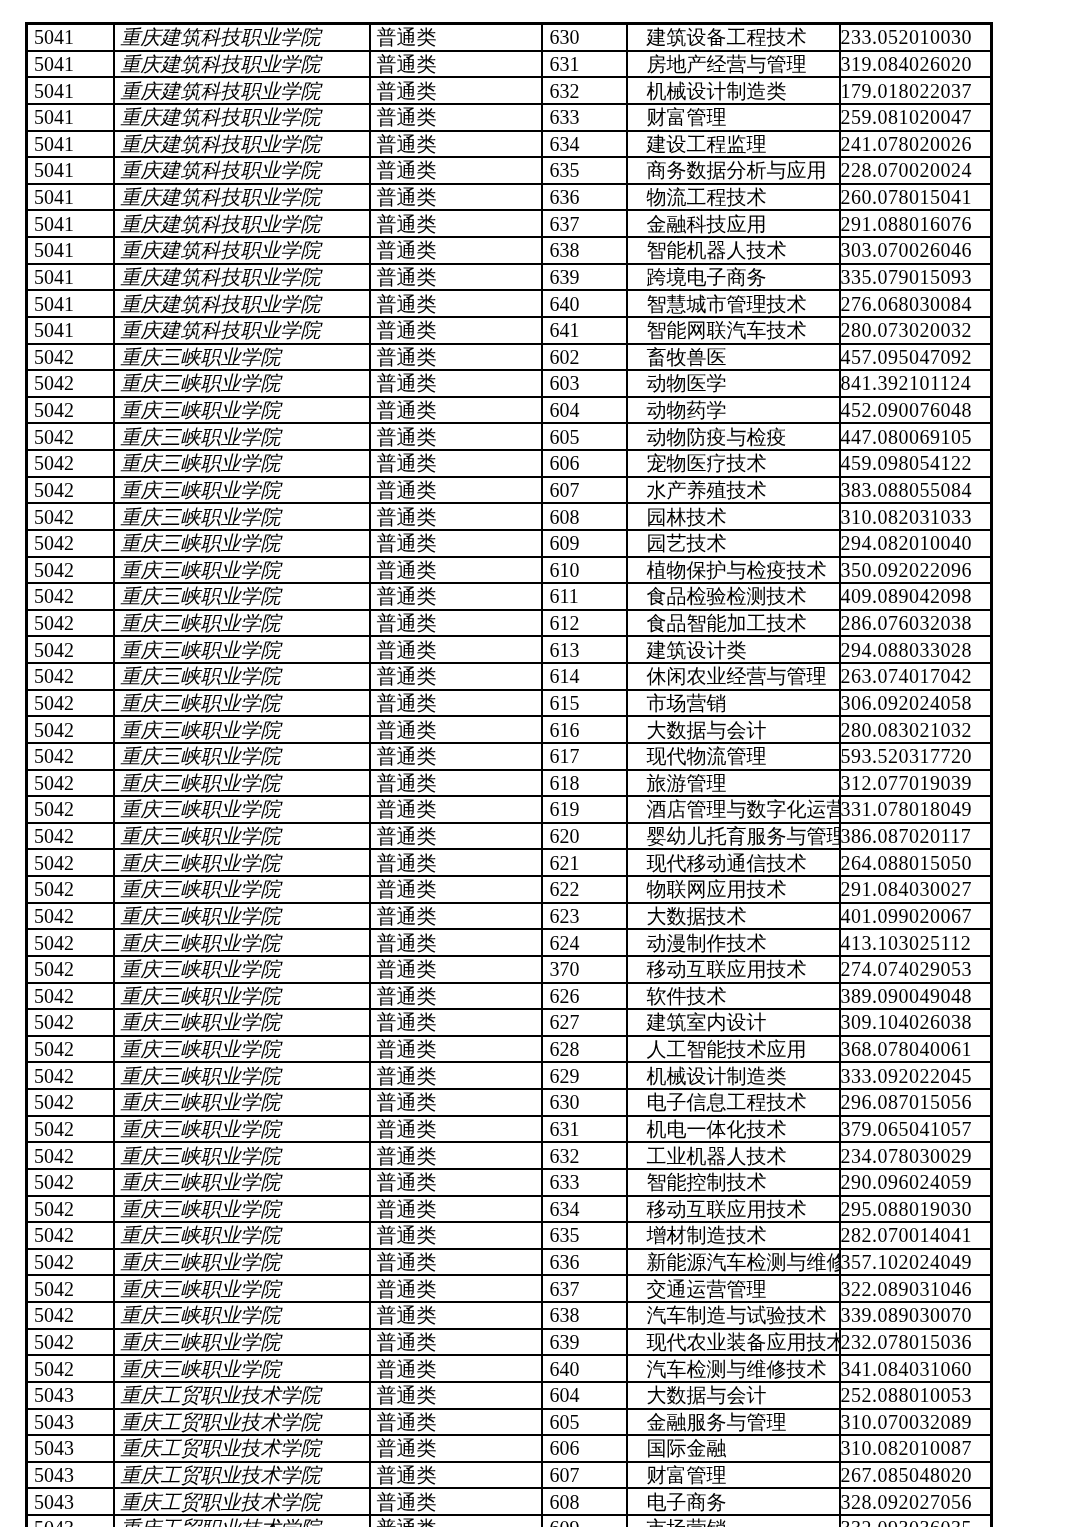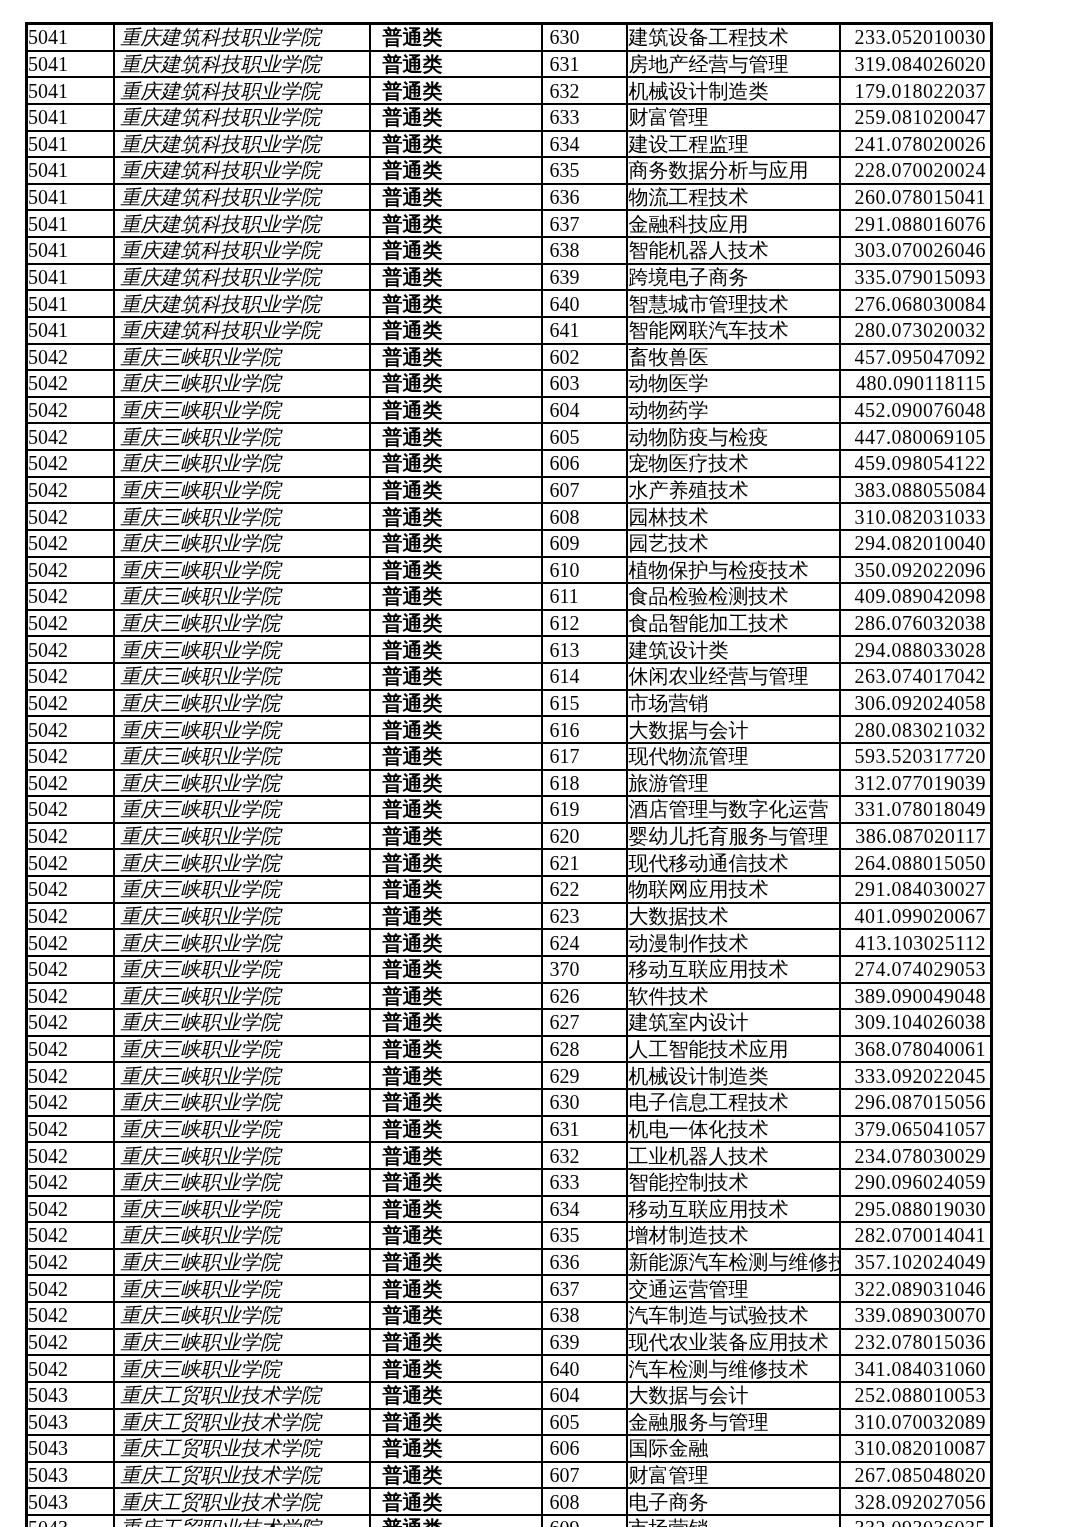--- a/index.html
+++ b/index.html
@@ -31,27 +31,26 @@
   }
   .score-table td {
     border: 2px solid #000000;
     height: 24.633px;
     padding: 0 0 0 5px;
     white-space: nowrap;
     overflow: hidden;
     vertical-align: middle;
     line-height: 1;
   }
-  .score-table td.c0 { padding-left: 0; }
+  .score-table td.c0 { padding-left: 6px; }
   .score-table td.c1 { padding-left: 6px; font-style: italic; }
-  .score-table td.c2 { padding-left: 12px; font-weight: bold; }
+  .score-table td.c2 { padding-left: 6px; }
   .score-table td.c3 { padding-left: 7px; margin-top: 16px; }
-  .score-table td.c4 { padding-left: 1px; }
+  .score-table td.c4 { padding-left: 19px; }
   .score-table td.c5 {
-    text-align: right;
     padding-left: 0;
     padding-right: 4px;
     letter-spacing: 0.5px;
   }
 </style>
 </head>
 <body>
 
 <div class="page">
   <table class="score-table">
@@ -167,21 +166,21 @@
           <td class="c3">602</td>
           <td class="c4">畜牧兽医</td>
           <td class="c5">457.095047092</td>
         </tr>
         <tr>
           <td class="c0">5042</td>
           <td class="c1">重庆三峡职业学院</td>
           <td class="c2">普通类</td>
           <td class="c3">603</td>
           <td class="c4">动物医学</td>
-          <td class="c5">480.090118115</td>
+          <td class="c5">841.392101124</td>
         </tr>
         <tr>
           <td class="c0">5042</td>
           <td class="c1">重庆三峡职业学院</td>
           <td class="c2">普通类</td>
           <td class="c3">604</td>
           <td class="c4">动物药学</td>
           <td class="c5">452.090076048</td>
         </tr>
         <tr>

